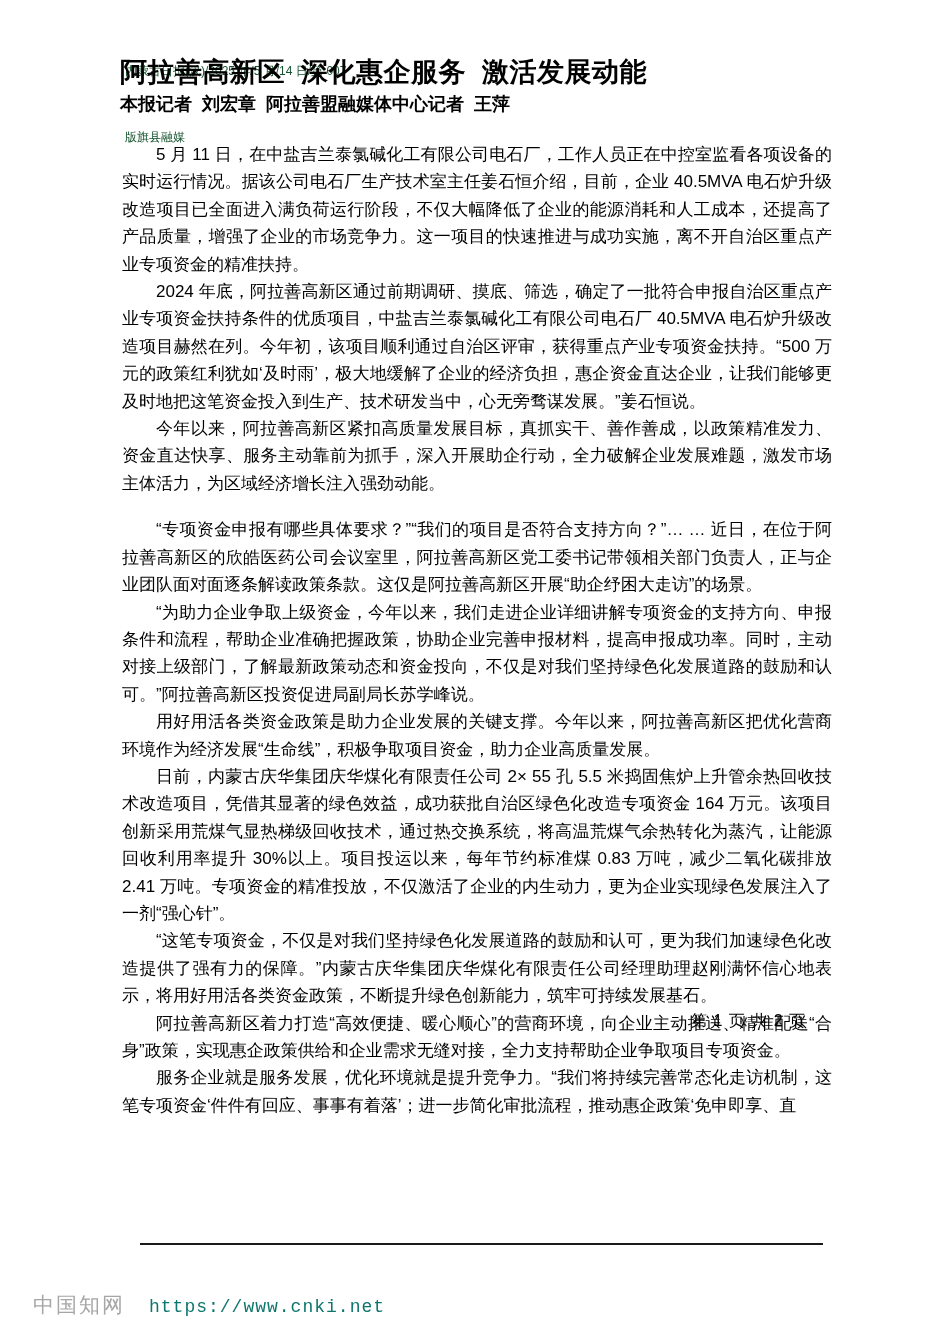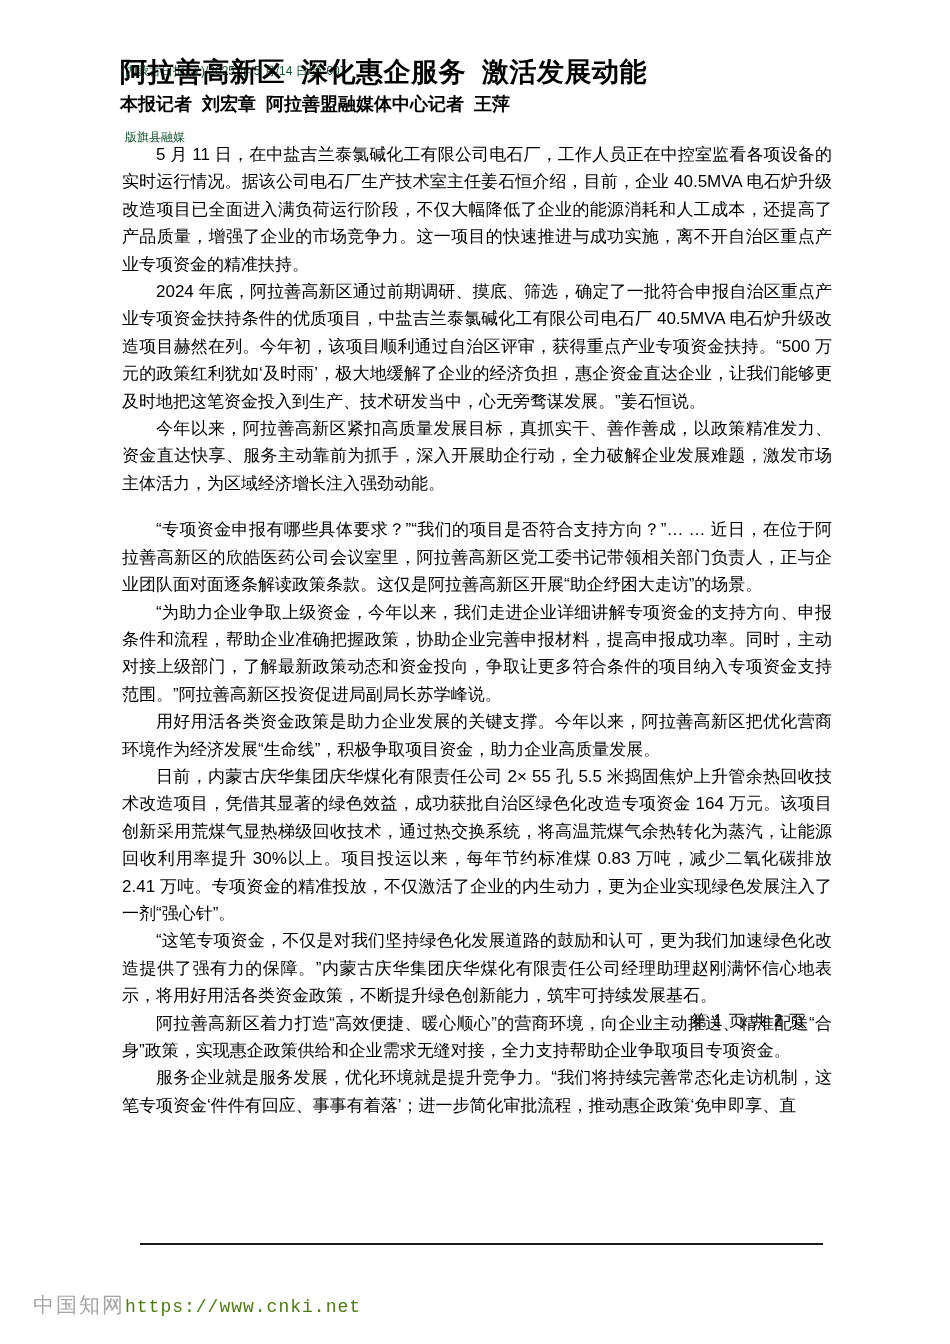--- a/index.html
+++ b/index.html
@@ -77,30 +77,31 @@
     width: 683px;
     height: 2px;
     background: #1a1a1a;
   }
   .watermark {
     position: absolute;
     left: 33px;
     top: 1291px;
     display: flex;
     align-items: baseline;
+    gap: 24px;
   }
   .wm-brand {
     font-size: 21px;
     color: #a6a6a6;
     letter-spacing: 2px;
   }
   .wm-url {
     font-family: "Liberation Mono", monospace;
     font-size: 18px;
-    color: #4d7c0f;
+    color: #0f766e;
     letter-spacing: 1px;
     text-decoration: none;
   }
 </style>
 </head>
 <body>
 
 <div class="src-header">
   <div>内蒙古日报(汉)/2025 年/5 月/14 日/第 007</div>
   <div>版旗县融媒</div>
@@ -108,21 +109,21 @@
 
 <h1 class="title">阿拉善高新区  深化惠企服务  激活发展动能</h1>
 
 <div class="byline">本报记者  刘宏章  阿拉善盟融媒体中心记者  王萍</div>
 
 <div class="article">
     <p>5 月 11 日，在中盐吉兰泰氯碱化工有限公司电石厂，工作人员正在中控室监看各项设备的实时运行情况。据该公司电石厂生产技术室主任姜石恒介绍，目前，企业 40.5MVA 电石炉升级改造项目已全面进入满负荷运行阶段，不仅大幅降低了企业的能源消耗和人工成本，还提高了产品质量，增强了企业的市场竞争力。这一项目的快速推进与成功实施，离不开自治区重点产业专项资金的精准扶持。</p>
     <p>2024 年底，阿拉善高新区通过前期调研、摸底、筛选，确定了一批符合申报自治区重点产业专项资金扶持条件的优质项目，中盐吉兰泰氯碱化工有限公司电石厂 40.5MVA 电石炉升级改造项目赫然在列。今年初，该项目顺利通过自治区评审，获得重点产业专项资金扶持。“500 万元的政策红利犹如‘及时雨’，极大地缓解了企业的经济负担，惠企资金直达企业，让我们能够更及时地把这笔资金投入到生产、技术研发当中，心无旁骛谋发展。”姜石恒说。</p>
     <p>今年以来，阿拉善高新区紧扣高质量发展目标，真抓实干、善作善成，以政策精准发力、资金直达快享、服务主动靠前为抓手，深入开展助企行动，全力破解企业发展难题，激发市场主体活力，为区域经济增长注入强劲动能。</p>
     <p class="gap-before">“专项资金申报有哪些具体要求？”“我们的项目是否符合支持方向？”… … 近日，在位于阿拉善高新区的欣皓医药公司会议室里，阿拉善高新区党工委书记带领相关部门负责人，正与企业团队面对面逐条解读政策条款。这仅是阿拉善高新区开展“助企纾困大走访”的场景。</p>
-    <p>“为助力企业争取上级资金，今年以来，我们走进企业详细讲解专项资金的支持方向、申报条件和流程，帮助企业准确把握政策，协助企业完善申报材料，提高申报成功率。同时，主动对接上级部门，了解最新政策动态和资金投向，争取让更多符合条件的项目纳入专项资金支持范围。”阿拉善高新区投资促进局副局长苏学峰说。</p>
+    <p>“为助力企业争取上级资金，今年以来，我们走进企业详细讲解专项资金的支持方向、申报条件和流程，帮助企业准确把握政策，协助企业完善申报材料，提高申报成功率。同时，主动对接上级部门，了解最新政策动态和资金投向，不仅是对我们坚持绿色化发展道路的鼓励和认可。”阿拉善高新区投资促进局副局长苏学峰说。</p>
     <p>用好用活各类资金政策是助力企业发展的关键支撑。今年以来，阿拉善高新区把优化营商环境作为经济发展“生命线”，积极争取项目资金，助力企业高质量发展。</p>
     <p>日前，内蒙古庆华集团庆华煤化有限责任公司 2× 55 孔 5.5 米捣固焦炉上升管余热回收技术改造项目，凭借其显著的绿色效益，成功获批自治区绿色化改造专项资金 164 万元。该项目创新采用荒煤气显热梯级回收技术，通过热交换系统，将高温荒煤气余热转化为蒸汽，让能源回收利用率提升 30%以上。项目投运以来，每年节约标准煤 0.83 万吨，减少二氧化碳排放 2.41 万吨。专项资金的精准投放，不仅激活了企业的内生动力，更为企业实现绿色发展注入了一剂“强心针”。</p>
     <p>“这笔专项资金，不仅是对我们坚持绿色化发展道路的鼓励和认可，更为我们加速绿色化改造提供了强有力的保障。”内蒙古庆华集团庆华煤化有限责任公司经理助理赵刚满怀信心地表示，将用好用活各类资金政策，不断提升绿色创新能力，筑牢可持续发展基石。</p>
     <p>阿拉善高新区着力打造“高效便捷、暖心顺心”的营商环境，向企业主动推送、精准配送“合身”政策，实现惠企政策供给和企业需求无缝对接，全力支持帮助企业争取项目专项资金。</p>
     <p>服务企业就是服务发展，优化环境就是提升竞争力。“我们将持续完善常态化走访机制，这笔专项资金‘件件有回应、事事有着落’；进一步简化审批流程，推动惠企政策‘免申即享、直</p>
   </div>
 
 <div class="page-footer">第 1 页 共 2 页</div>
 
 <div class="divider"></div>

